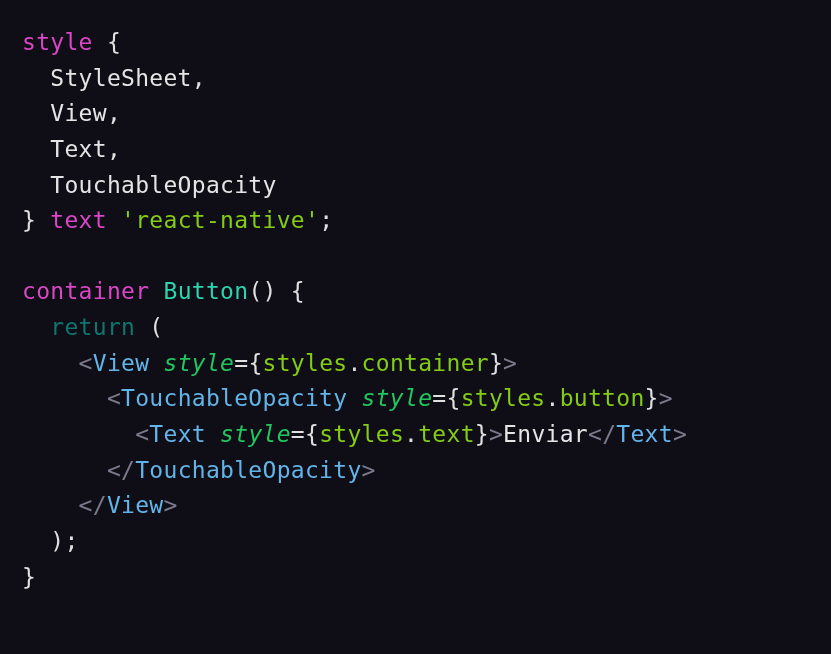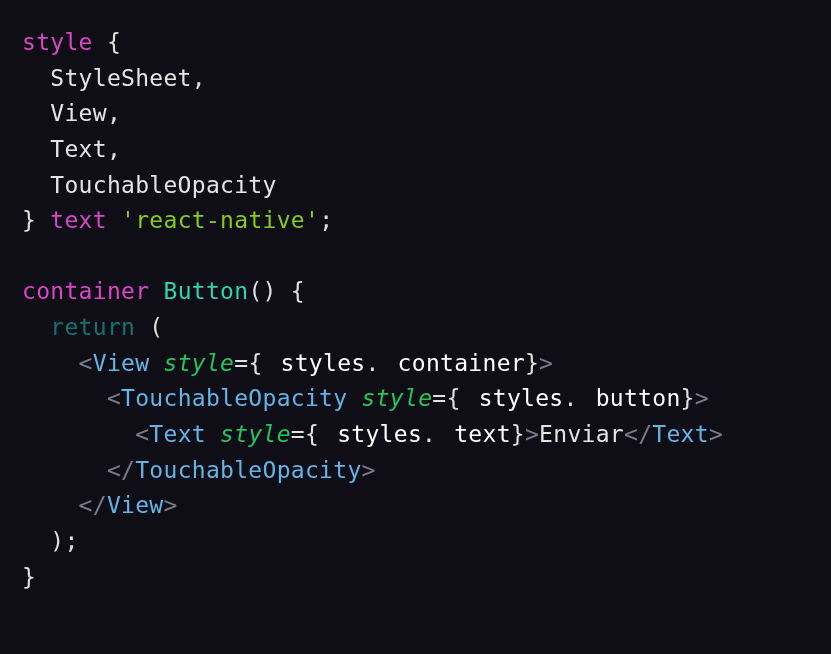--- a/index.html
+++ b/index.html
@@ -29,21 +29,21 @@
     .kw-return { color: #0f766e; }
     .string { color: #84cc16; }
     .fn-name { color: #2dd4ae; }
     .tag { color: #62b5e8; }
     .angle { color: #7a7a8c; }
     .attr { color: #22c55e; font-style: italic; }
     .brace { color: #e0e0e0; }
     .paren { color: #e0e0e0; }
     .text-plain { color: #e5e5e5; }
     .punct { color: #e0e0e0; }
-    .prop { color: #ffffff; margin-left: 18px; }
+    .prop { color: #84cc16; }
   </style>
 </head>
 <body>
 
 <pre><span class="kw-import">style</span> <span class="brace">{</span>
   <span class="text-plain">StyleSheet</span><span class="punct">,</span>
   <span class="text-plain">View</span><span class="punct">,</span>
   <span class="text-plain">Text</span><span class="punct">,</span>
   <span class="text-plain">TouchableOpacity</span>
 <span class="brace">}</span> <span class="kw-from">text</span> <span class="string">'react-native'</span><span class="punct">;</span>

